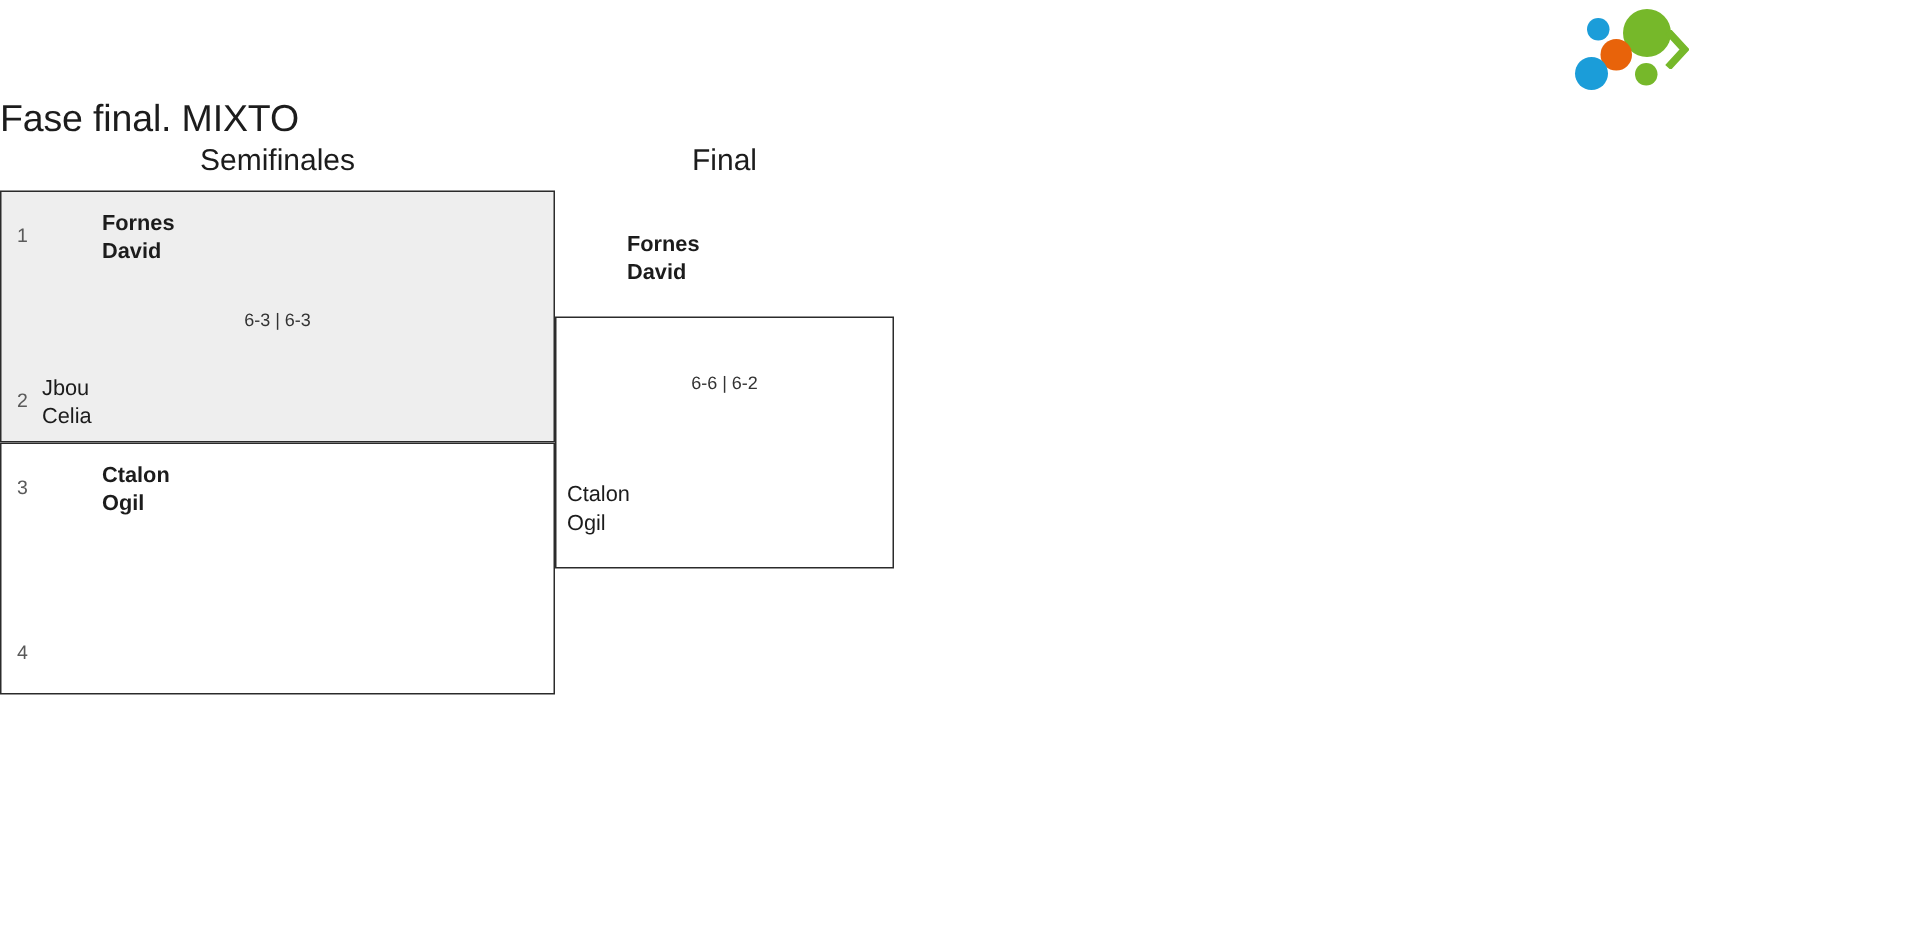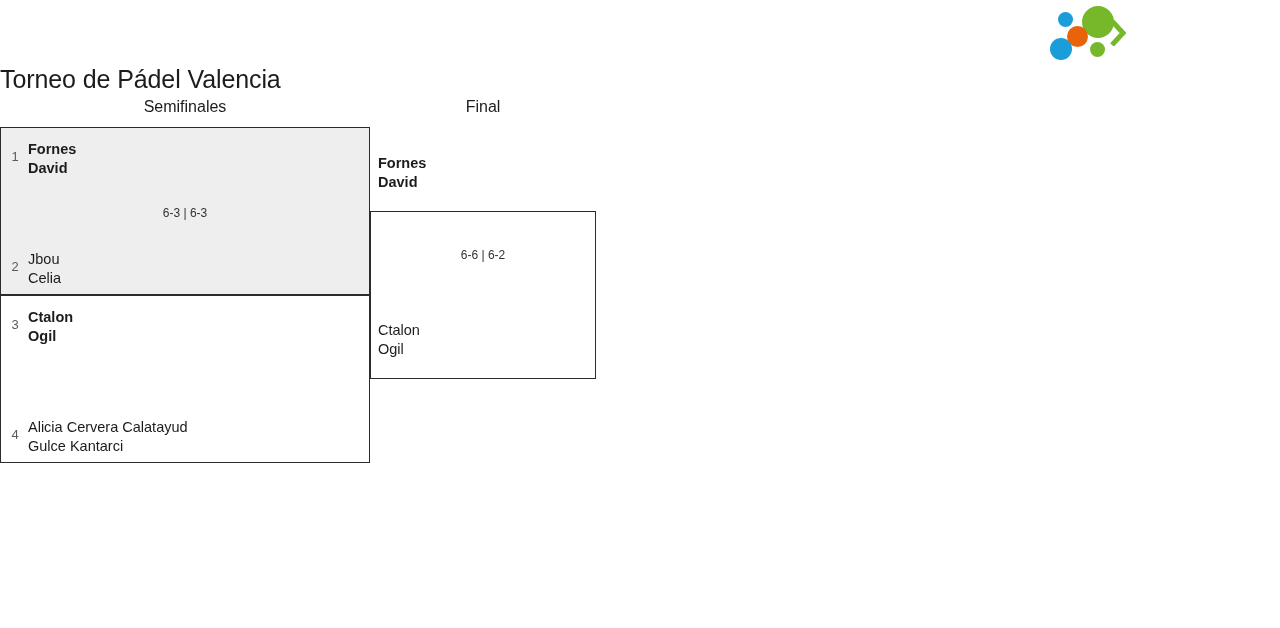--- a/index.html
+++ b/index.html
@@ -82,21 +82,21 @@
   .round-headers {
     position: absolute;
     left: 0;
     top: 96px;
     width: 1280px;
     height: 26px;
   }
   .round-title {
     position: absolute;
     top: 0;
-    font-size: 16px;
+    font-size: 20px;
     line-height: 22px;
     font-weight: 400;
     color: #1c1c1c;
     text-align: center;
     white-space: nowrap;
   }
   .round-title.r1 { left: 0px;   width: 370px; }
   .round-title.r2 { left: 370px; width: 226px; }
 
   
@@ -137,21 +137,21 @@
 
   .team {
     position: absolute;
     left: 27px;
     right: 6px;
     font-size: 14.5px;
     line-height: 19px;
     color: #1c1c1c;
     font-weight: 400;
   }
-  .team.winner { font-weight: 700; }
+  .team.winner { font-weight: 700; margin-left: 40px; }
   .team.top    { top: 12px; }
   .team.bottom { top: 122px; }
   .team-line { display: block; white-space: nowrap; overflow: hidden; text-overflow: ellipsis; }
 
   .score {
     position: absolute;
     left: 0;
     right: 0;
     top: 76px;
     text-align: center;
@@ -165,21 +165,20 @@
   .fin .team.top    { top: -58px; left: 7px; }
   .fin .team.bottom { top: 109px; left: 7px; }
   .fin .score       { top: 34px; }
 </style>
 </head>
 <body>
 
 <div class="page-header">
 
   <div class="title-block">
-    <span class="title-line">Torneo de Pádel Valencia</span>
     <span class="title-line">Fase final. MIXTO</span>
   </div>
 
   <div class="brand-logo">
     <div class="logo-dots">
       <span class="dot dot-blue-sm"></span>
       <span class="dot dot-green-lg"></span>
       <span class="dot dot-orange"></span>
       <span class="dot dot-blue-lg"></span>
       <span class="dot dot-green-sm"></span>
@@ -212,24 +211,20 @@
     </div>
   </div>
 
   <div class="match sf2">
     <div class="seed top">3</div>
     <div class="team top winner">
       <span class="team-line">Ctalon</span>
       <span class="team-line">Ogil</span>
     </div>
     <div class="seed bottom">4</div>
-    <div class="team bottom">
-      <span class="team-line">Alicia Cervera Calatayud</span>
-      <span class="team-line">Gulce Kantarci</span>
-    </div>
   </div>
 
   <div class="match fin">
     <div class="team top winner">
       <span class="team-line">Fornes</span>
       <span class="team-line">David</span>
     </div>
     <div class="score">6-6 | 6-2</div>
     <div class="team bottom">
       <span class="team-line">Ctalon</span>

